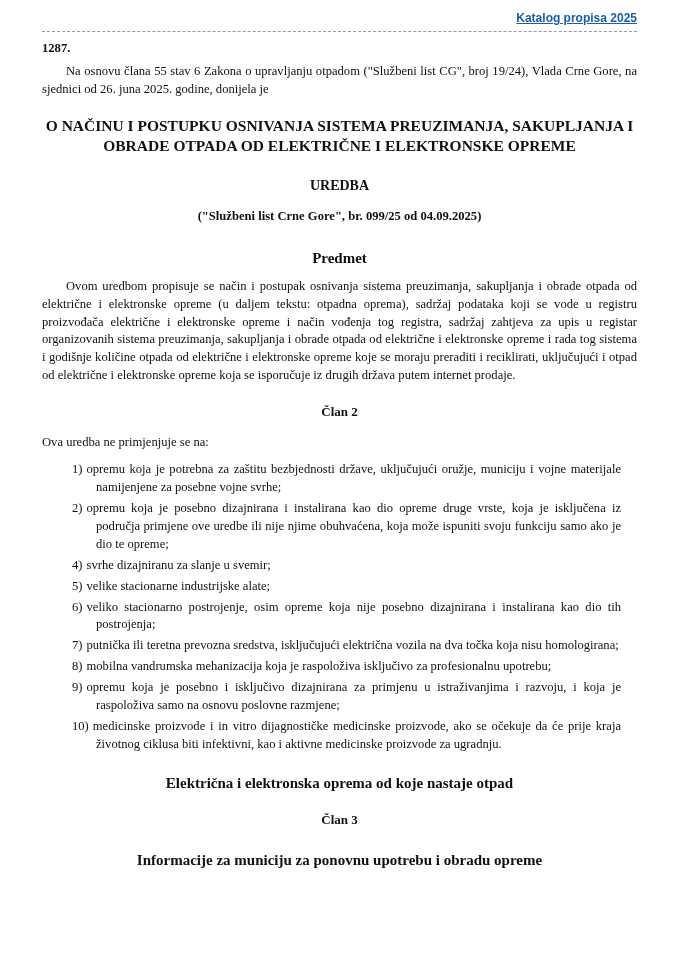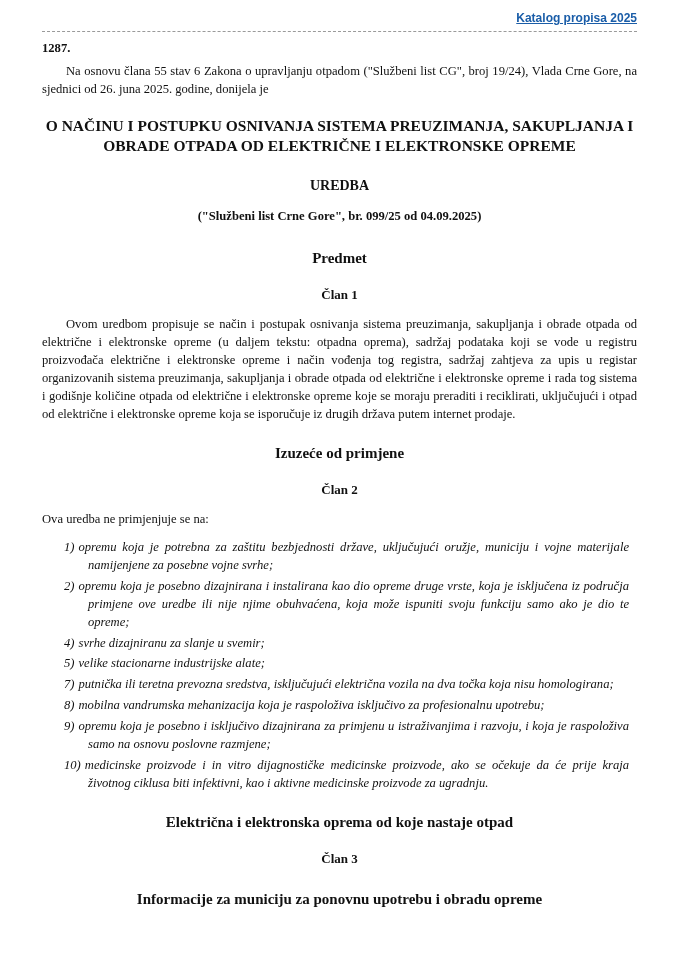--- a/index.html
+++ b/index.html
@@ -56,22 +56,21 @@
   }
   .gazette { font-size: 12.6px; margin: 8px 0; }
   .heading { font-size: 15px; margin-top: 14px; }
   .article { font-size: 13px; margin-top: 13px; margin-bottom: 7px; }
   
   .num-list { margin: 2px 0; }
   .num-item {
     padding-left: 38px;
     text-indent: -24px;
     text-align: justify;
-    margin: 3px 8px;
-    font-style: italic;
+    margin: 3px 16px;
   }
   .num-item .num { padding-right: 4px; }
 </style>
 </head>
 <body>
 
 <div class="page">
 
   <div class="page-header">
     <span class="catalog-link">Katalog propisa 2025</span>
@@ -81,32 +80,31 @@
 
   <p class="para">Na osnovu člana 55 stav 6 Zakona o upravljanju otpadom ("Službeni list CG", broj 19/24), Vlada Crne Gore, na sjednici od 26. juna 2025. godine, donijela je</p>
 
   <div class="center-bold doc-title">O NAČINU I POSTUPKU OSNIVANJA SISTEMA PREUZIMANJA, SAKUPLJANJA I OBRADE OTPADA OD ELEKTRIČNE I ELEKTRONSKE OPREME</div>
 
   <div class="center-bold doc-type">UREDBA</div>
 
   <div class="center-bold gazette">("Službeni list Crne Gore", br. 099/25 od 04.09.2025)</div>
 
   <div class="center-bold heading">Predmet</div>
-  <div class="center-bold article">Član 1</div>
   <p class="para">Ovom uredbom propisuje se način i postupak osnivanja sistema preuzimanja, sakupljanja i obrade otpada od električne i elektronske opreme (u daljem tekstu: otpadna oprema), sadržaj podataka koji se vode u registru proizvođača električne i elektronske opreme i način vođenja tog registra, sadržaj zahtjeva za upis u registar organizovanih sistema preuzimanja, sakupljanja i obrade otpada od električne i elektronske opreme i rada tog sistema i godišnje količine otpada od električne i elektronske opreme koje se moraju preraditi i reciklirati, uključujući i otpad od električne i elektronske opreme koja se isporučuje iz drugih država putem internet prodaje.</p>
 
-  <div class="center-bold heading">Izuzeće od primjene</div>
   <div class="center-bold article">Član 2</div>
   <p class="para-noindent">Ova uredba ne primjenjuje se na:</p>
 
   <div class="num-list">
     <div class="num-item"><span class="num">1)</span><span>opremu koja je potrebna za zaštitu bezbjednosti države, uključujući oružje, municiju i vojne materijale namijenjene za posebne vojne svrhe;</span></div>
     <div class="num-item"><span class="num">2)</span><span>opremu koja je posebno dizajnirana i instalirana kao dio opreme druge vrste, koja je isključena iz područja primjene ove uredbe ili nije njime obuhvaćena, koja može ispuniti svoju funkciju samo ako je dio te opreme;</span></div>
     <div class="num-item"><span class="num">4)</span><span>svrhe dizajniranu za slanje u svemir;</span></div>
     <div class="num-item"><span class="num">5)</span><span>velike stacionarne industrijske alate;</span></div>
+    <div class="num-item"><span class="num">6)</span><span>veliko stacionarno postrojenje, osim opreme koja nije posebno dizajnirana i instalirana kao dio tih postrojenja;</span></div>
     <div class="num-item"><span class="num">7)</span><span>putnička ili teretna prevozna sredstva, isključujući električna vozila na dva točka koja nisu homologirana;</span></div>
     <div class="num-item"><span class="num">8)</span><span>mobilna vandrumska mehanizacija koja je raspoloživa isključivo za profesionalnu upotrebu;</span></div>
     <div class="num-item"><span class="num">9)</span><span>opremu koja je posebno i isključivo dizajnirana za primjenu u istraživanjima i razvoju, i koja je raspoloživa samo na osnovu poslovne razmjene;</span></div>
     <div class="num-item"><span class="num">10)</span><span>medicinske proizvode i in vitro dijagnostičke medicinske proizvode, ako se očekuje da će prije kraja životnog ciklusa biti infektivni, kao i aktivne medicinske proizvode za ugradnju.</span></div>
   </div>
 
   <div class="center-bold heading">Električna i elektronska oprema od koje nastaje otpad</div>
   <div class="center-bold article">Član 3</div>
 
   <div class="center-bold heading">Informacije za municiju za ponovnu upotrebu i obradu opreme</div>

